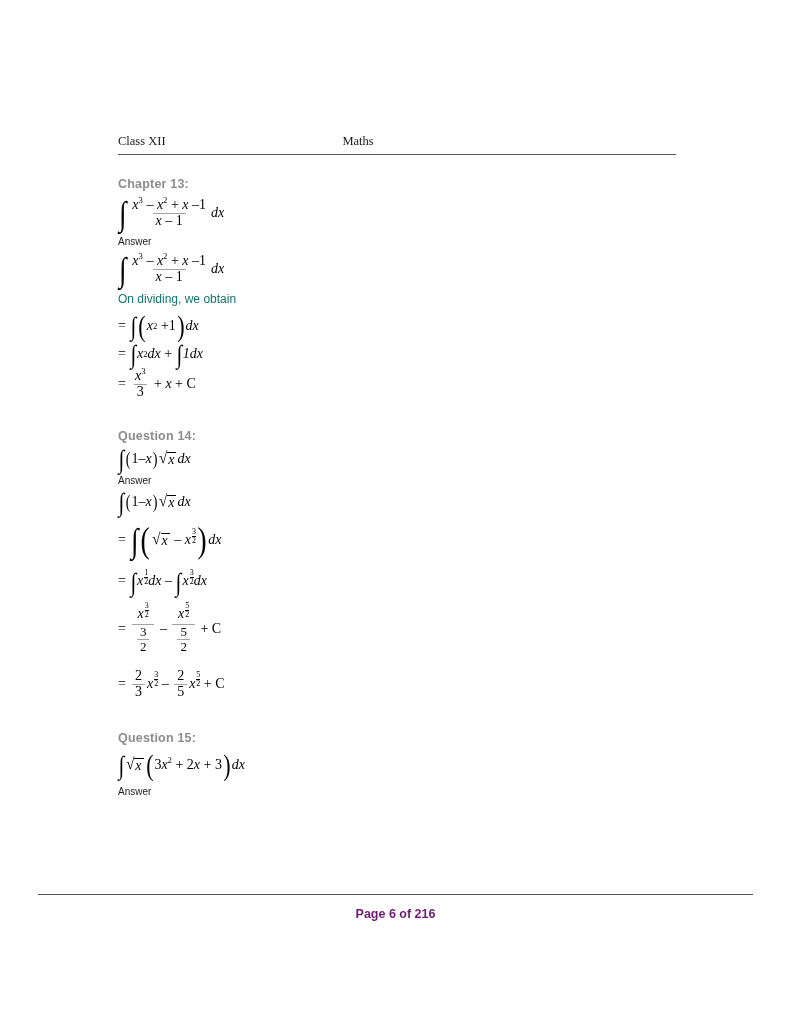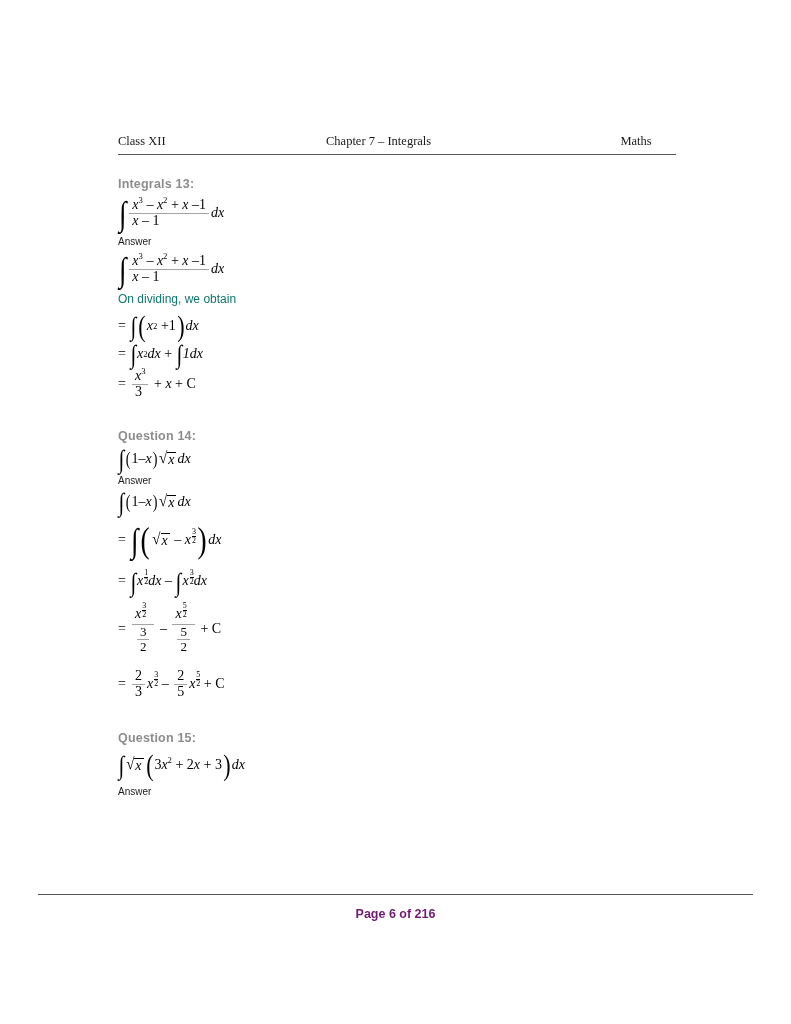--- a/index.html
+++ b/index.html
@@ -89,20 +89,21 @@
     font-weight: 400;
     display: inline-block;
     transform: scaleX(0.8);
   }
   .intg.big { font-size: 34px; }
   .it { font-style: italic; }
   
   .frac {
     display: inline-flex;
     flex-direction: column;
+    align-items: center;
     vertical-align: middle;
     margin: 0 2px;
   }
   .frac .num { padding: 0 3px; }
   .frac .den {
     padding: 0 3px;
     border-top: 1px solid #a3a3a3;
     margin-top: 1px;
   }
   .frac.small { font-size: 13px; }
@@ -171,26 +172,25 @@
 </style>
 </head>
 <body>
 
 <div class="page">
 
   <div class="content">
 
     <div class="header">
       <div class="h-left">Class XII</div>
-      <div class="h-mid">Chapter 7 – Integrals</div>
       <div class="h-right">Maths</div>
     </div>
 
     <div>
-      <div class="q-title">Integrals 13:</div>
+      <div class="q-title">Chapter 13:</div>
 
       <div class="math math-indent row">
         <span class="intg big">∫</span>
         <span class="frac">
           <span class="num"><span class="it">x</span><sup class="exp">3</sup> <span>–</span> <span class="it">x</span><sup class="exp">2</sup> + <span class="it">x</span> –1</span>
           <span class="den"><span class="it">x</span> – 1</span>
         </span>
         <span class="it">dx</span>
       </div>
 

